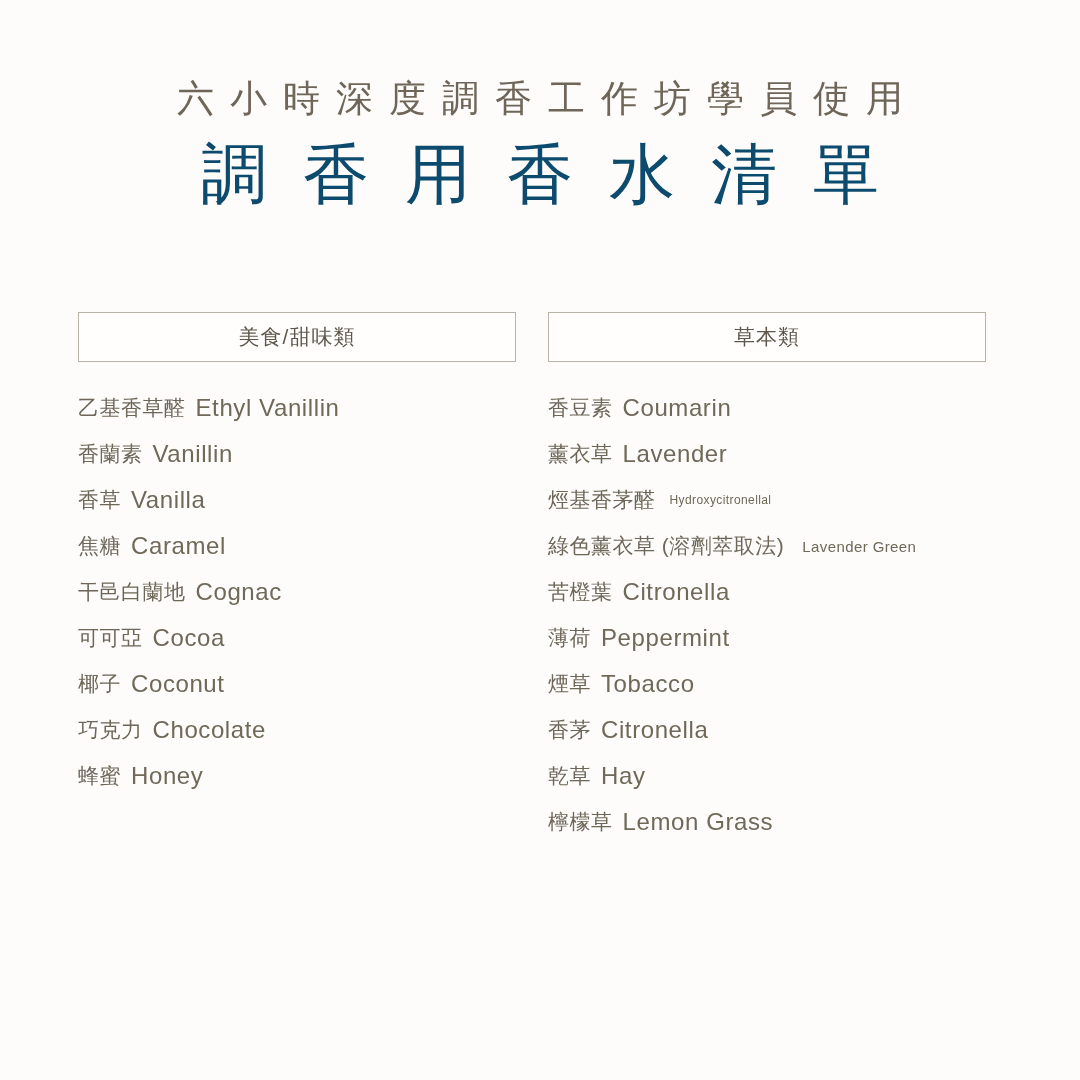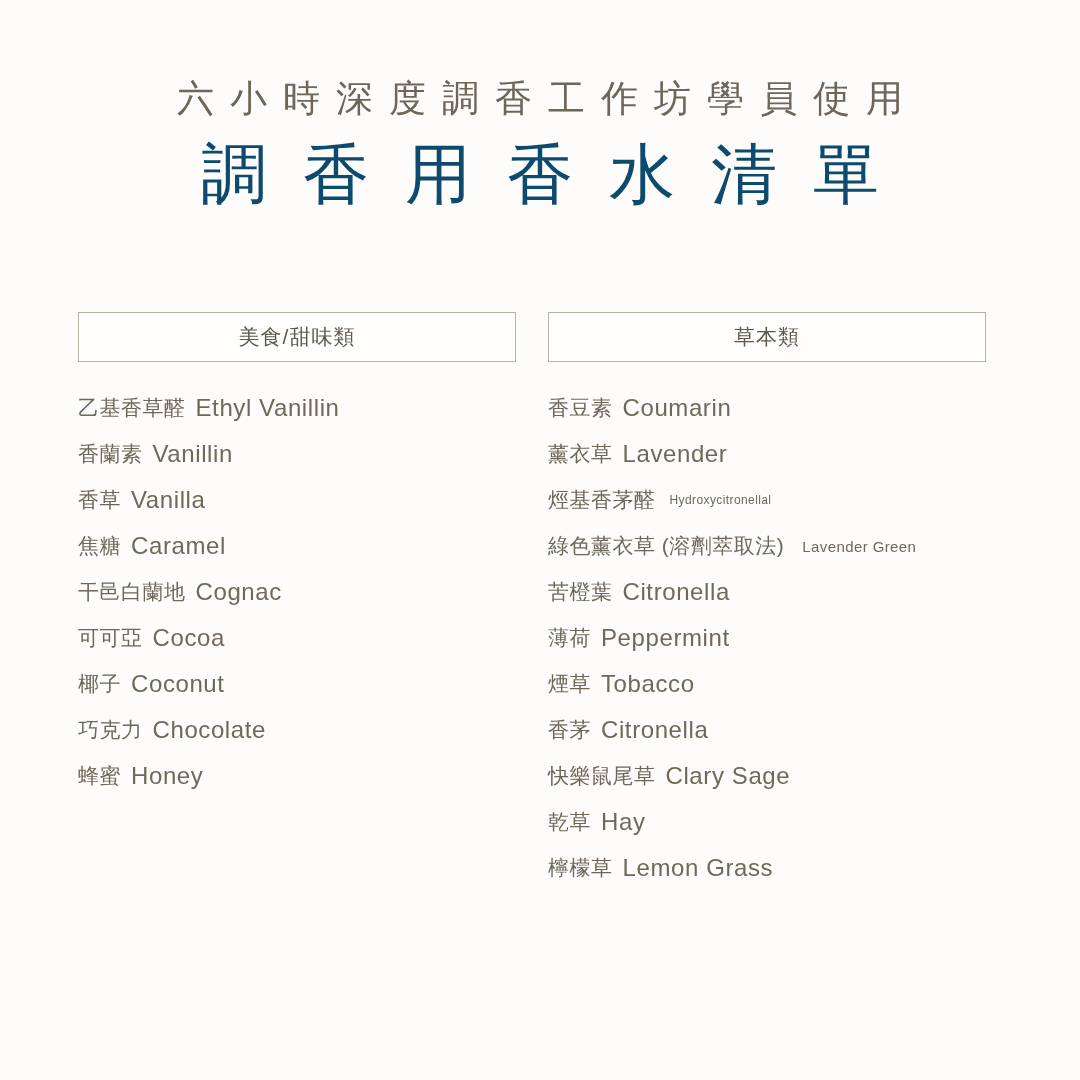--- a/index.html
+++ b/index.html
@@ -191,24 +191,20 @@
         </div>
         <div class="item">
           <span class="item-zh">煙草</span>
           <span class="item-en">Tobacco</span>
         </div>
         <div class="item">
           <span class="item-zh">香茅</span>
           <span class="item-en">Citronella</span>
         </div>
         <div class="item">
-          <span class="item-zh">快樂鼠尾草</span>
-          <span class="item-en">Clary Sage</span>
-        </div>
-        <div class="item">
           <span class="item-zh">乾草</span>
           <span class="item-en">Hay</span>
         </div>
         <div class="item">
           <span class="item-zh">檸檬草</span>
           <span class="item-en">Lemon Grass</span>
         </div>
       </div>
     </div>
 

